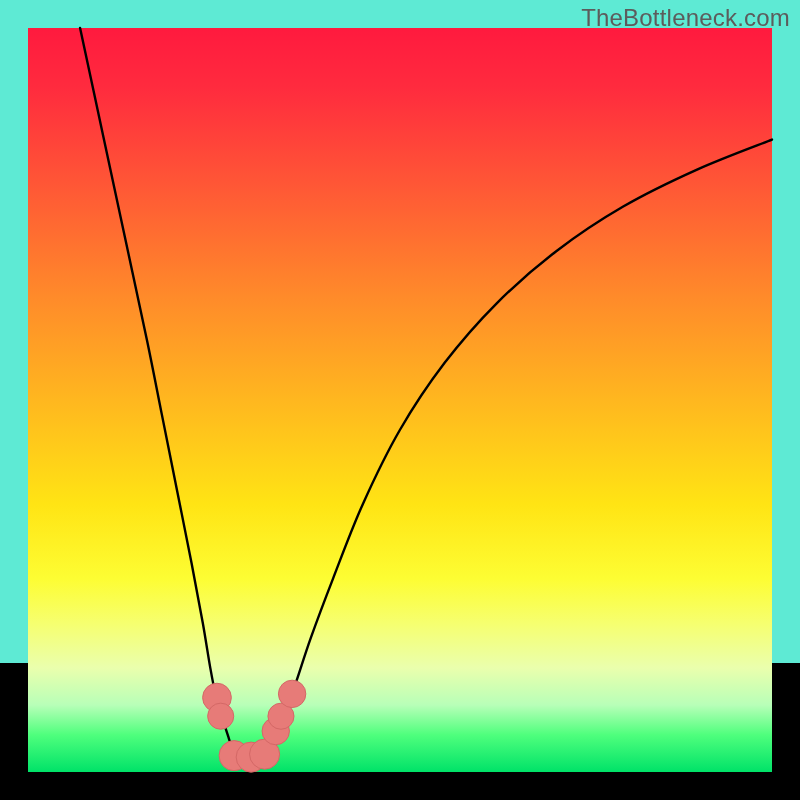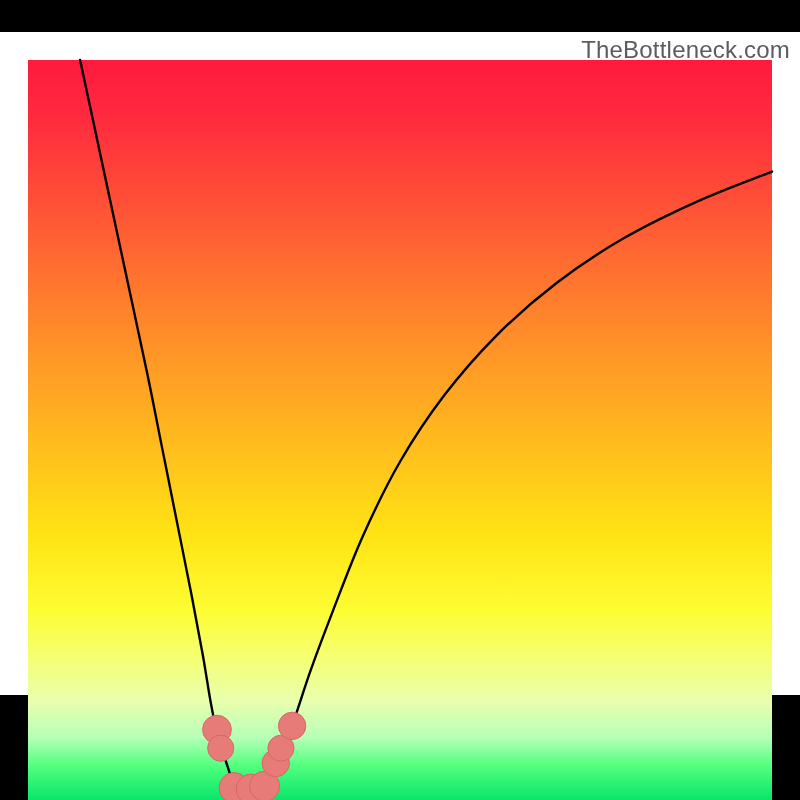--- a/index.html
+++ b/index.html
@@ -9,22 +9,21 @@
     height: 800px;
     background: #000;
     overflow: hidden;
   }
   .frame {
     position: absolute;
     left: 0;
     top: 0;
     width: 800px;
     height: 663px;
-    background: #ffffff;
-    margin-top: 32px;
+    background: #5eead4;
   }
   .plot {
     position: absolute;
     left: 28px;
     top: 28px;
     width: 744px;
     height: 744px;
     
     background: linear-gradient(
       to bottom,

